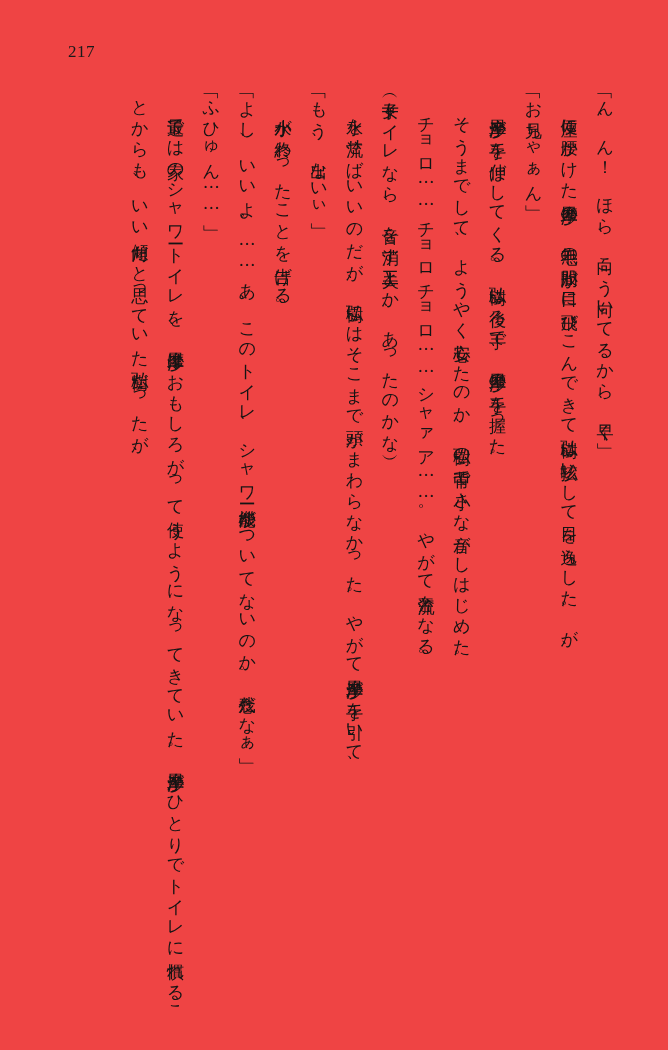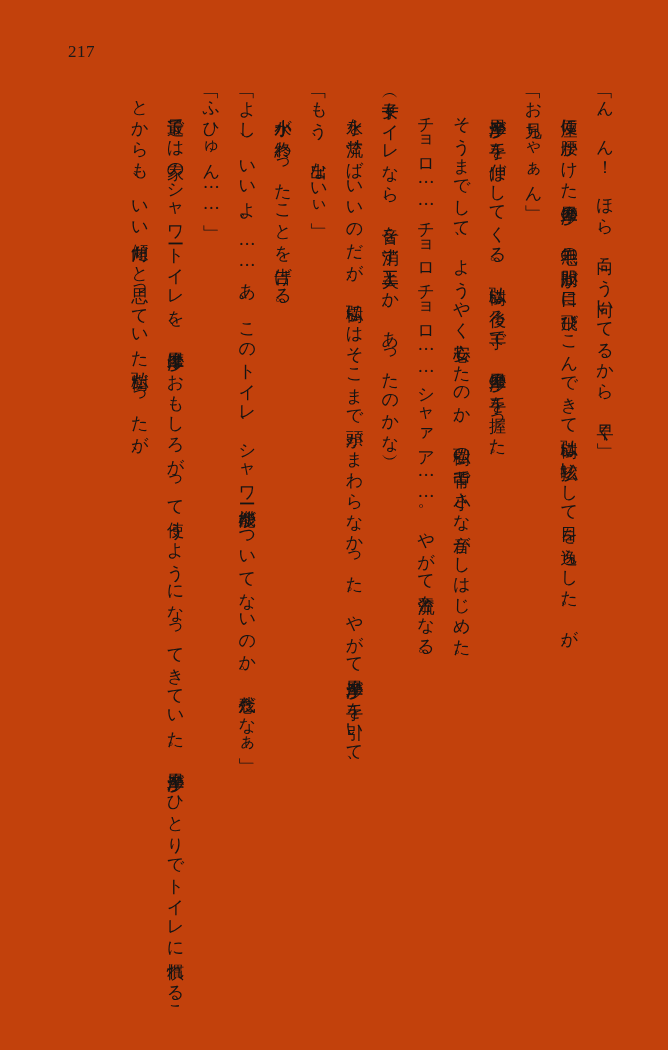--- a/index.html
+++ b/index.html
@@ -12,21 +12,21 @@
     height: 1050px;
     font-family: "Liberation Serif", "DejaVu Serif", serif;
     color: #111111;
     overflow: hidden;
     position: relative;
   }
   #page {
     position: relative;
     width: 668px;
     height: 1050px;
-    background: #c2410c;
+    background: #ef4444;
   }
   #page-number {
     position: absolute;
     top: 42px;
     left: 68px;
     font-size: 17px;
     font-family: "Liberation Serif", "DejaVu Serif", serif;
     letter-spacing: 0.5px;
     color: #1a1a1a;
   }

